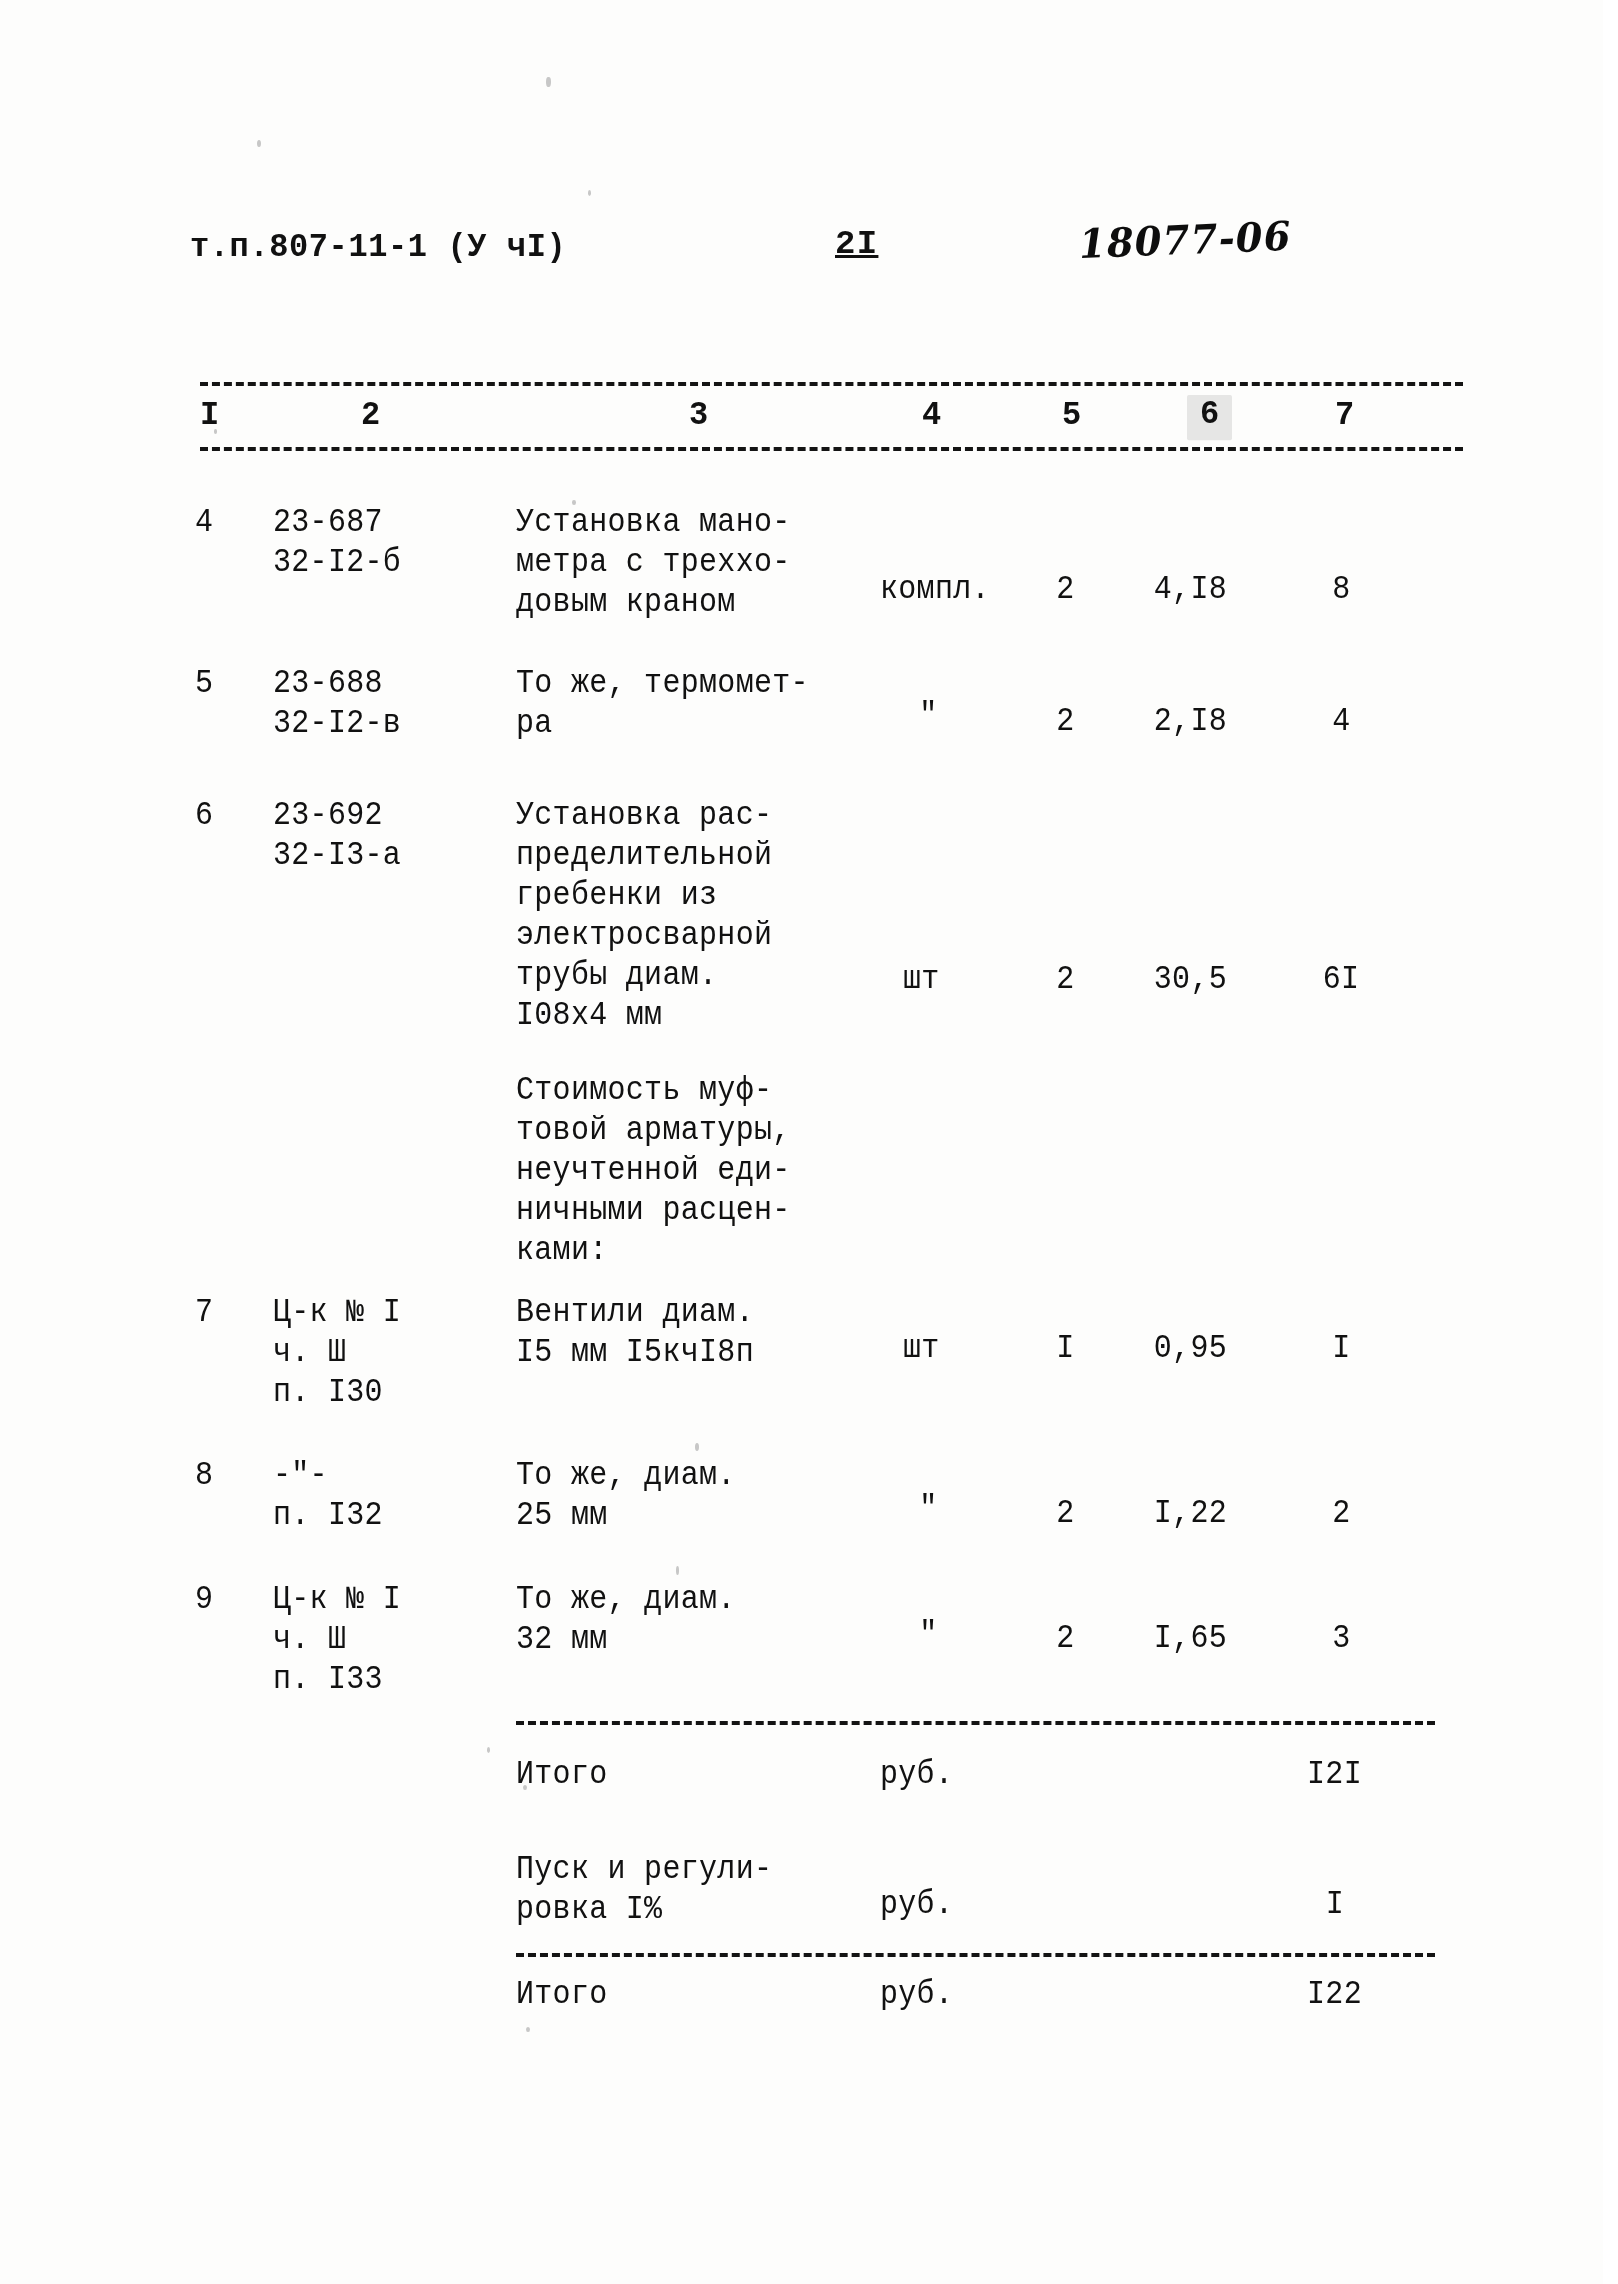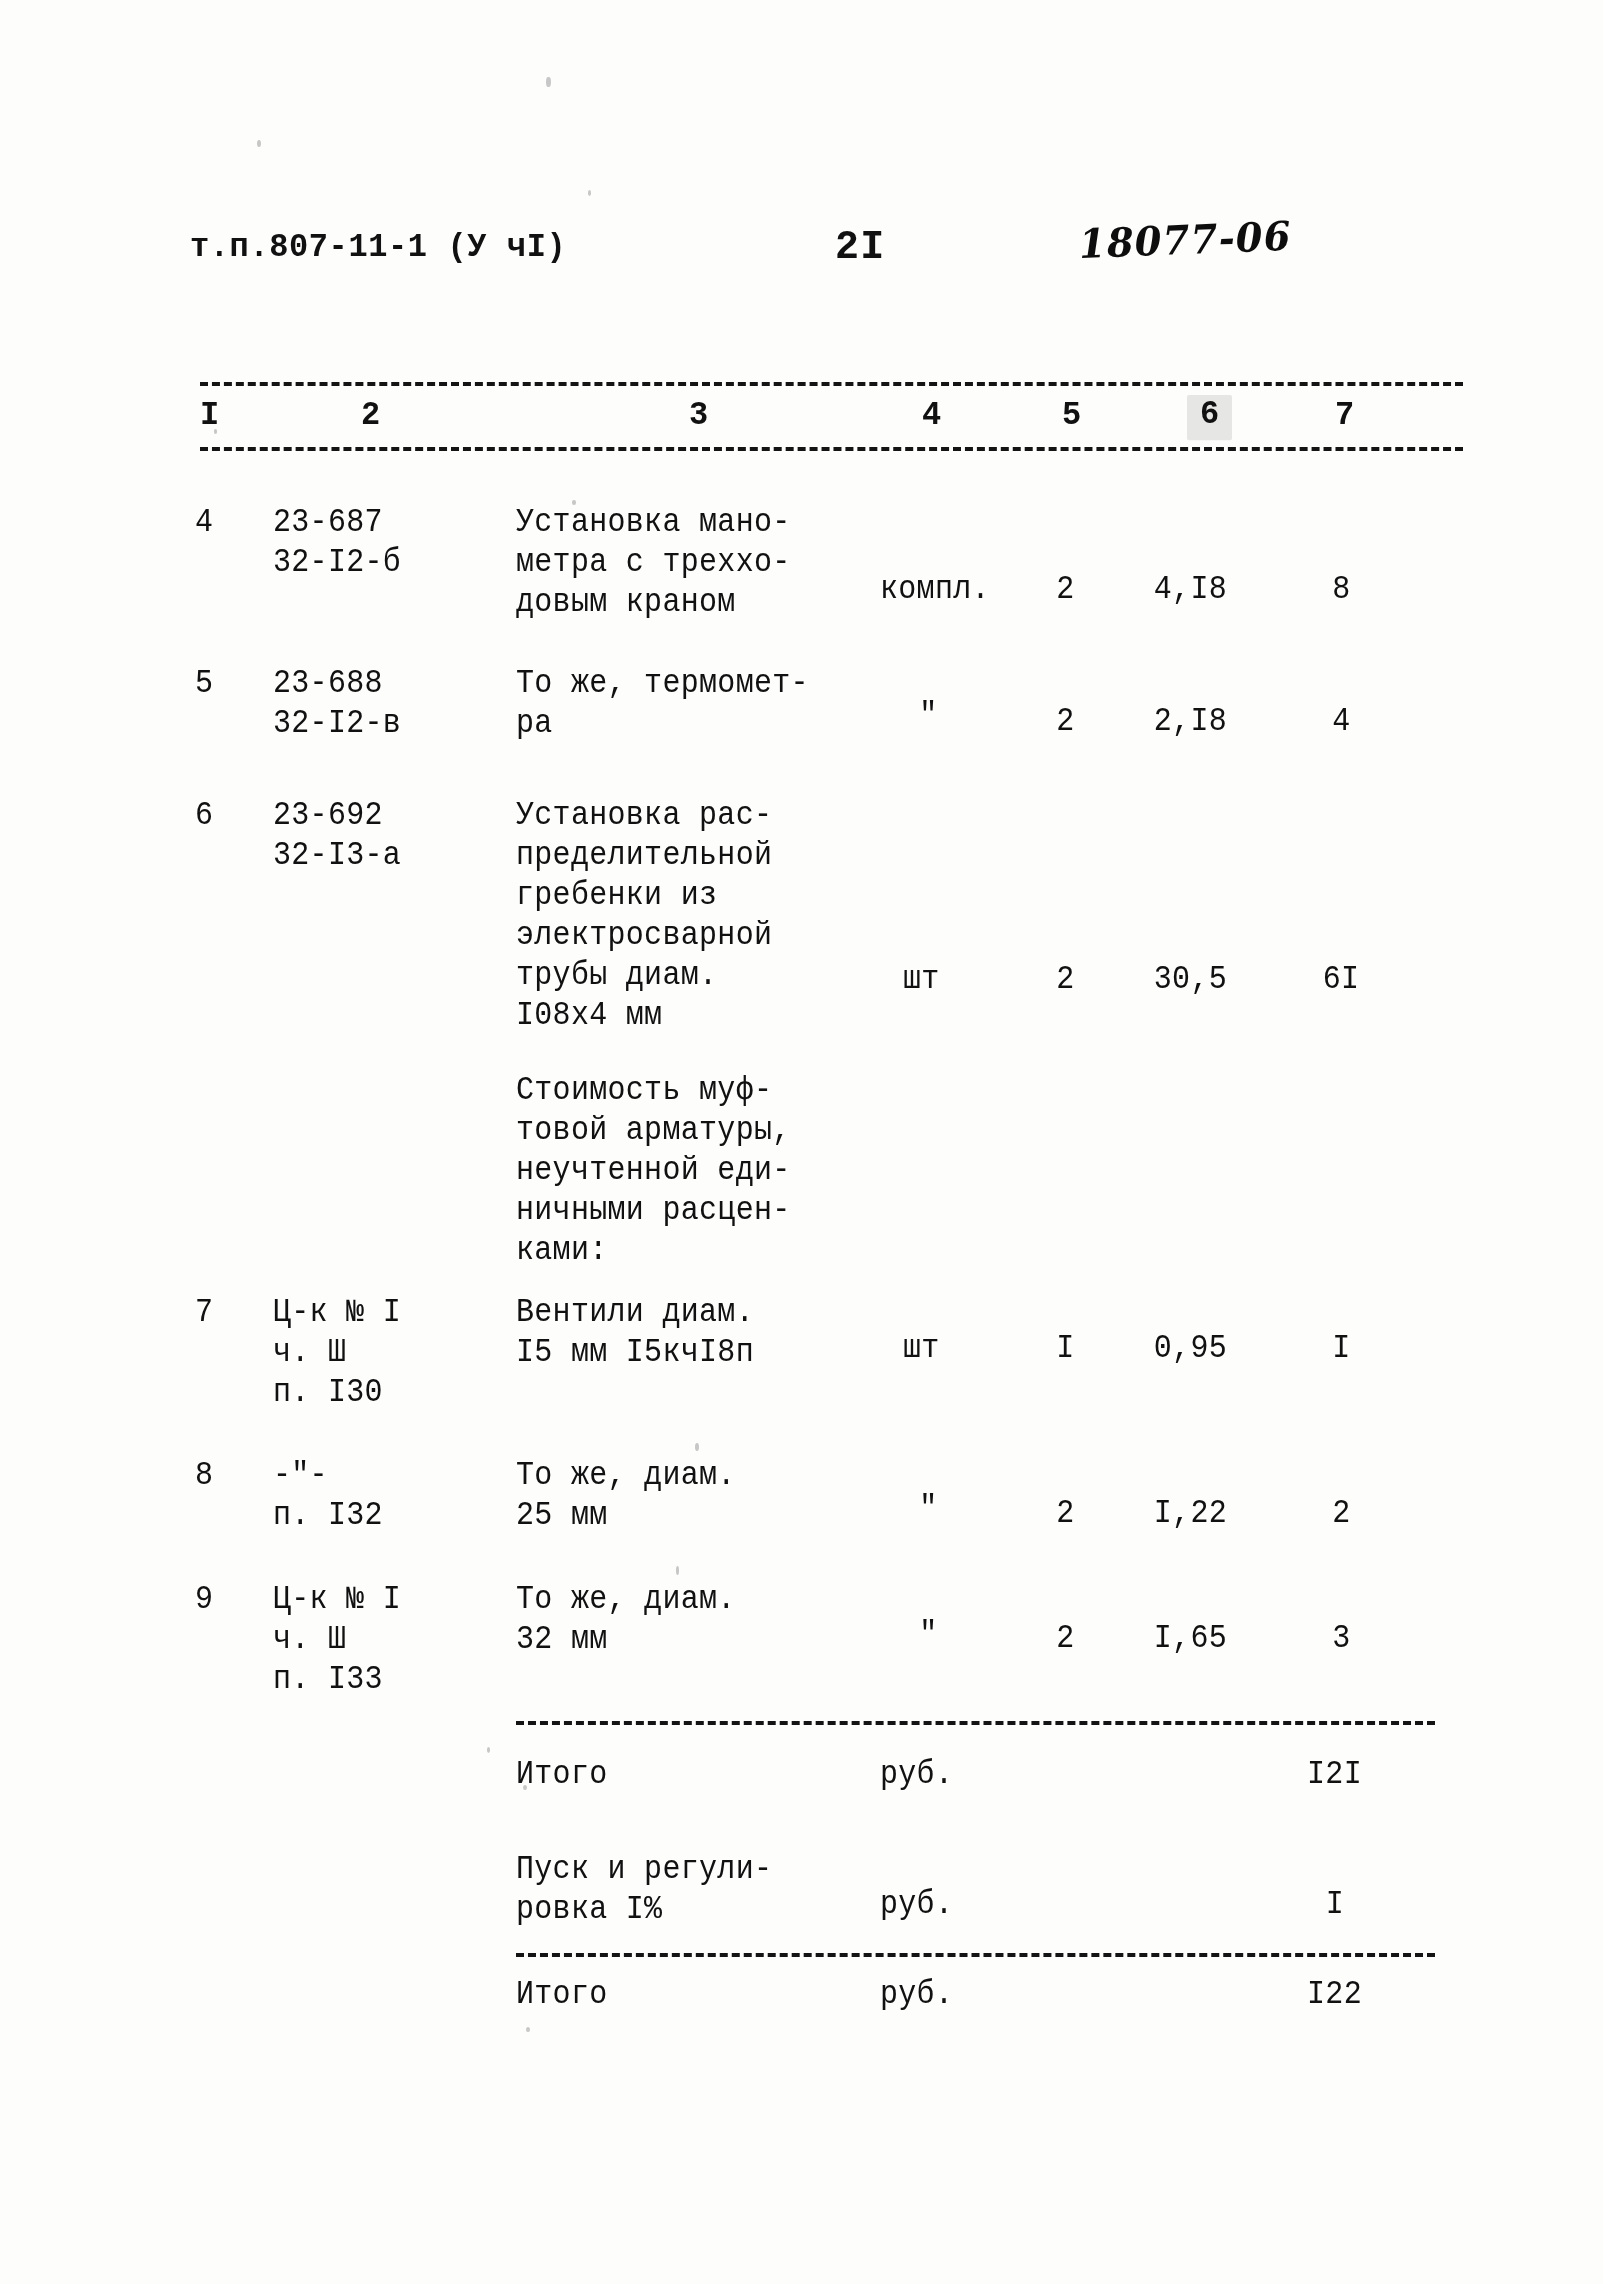--- a/index.html
+++ b/index.html
@@ -33,23 +33,24 @@
     letter-spacing: 0.6px;
     white-space: nowrap;
     font-weight: 600;
     transform: scaleY(1.06);
     transform-origin: left top;
   }
   .hdr-page {
     position: absolute;
     left: 835px;
     top: 5.2px;
-    font-size: 40px;
+    font-size: 34px;
     font-weight: 600;
     letter-spacing: 1.3px;
+    text-decoration: underline;
   }
   .hdr-stamp {
     position: absolute;
     left: 1078px;
     top: 0px;
     font-family: "DejaVu Serif", serif;
     font-style: italic;
     font-size: 40px;
     font-weight: 600;
     letter-spacing: 1.3px;

